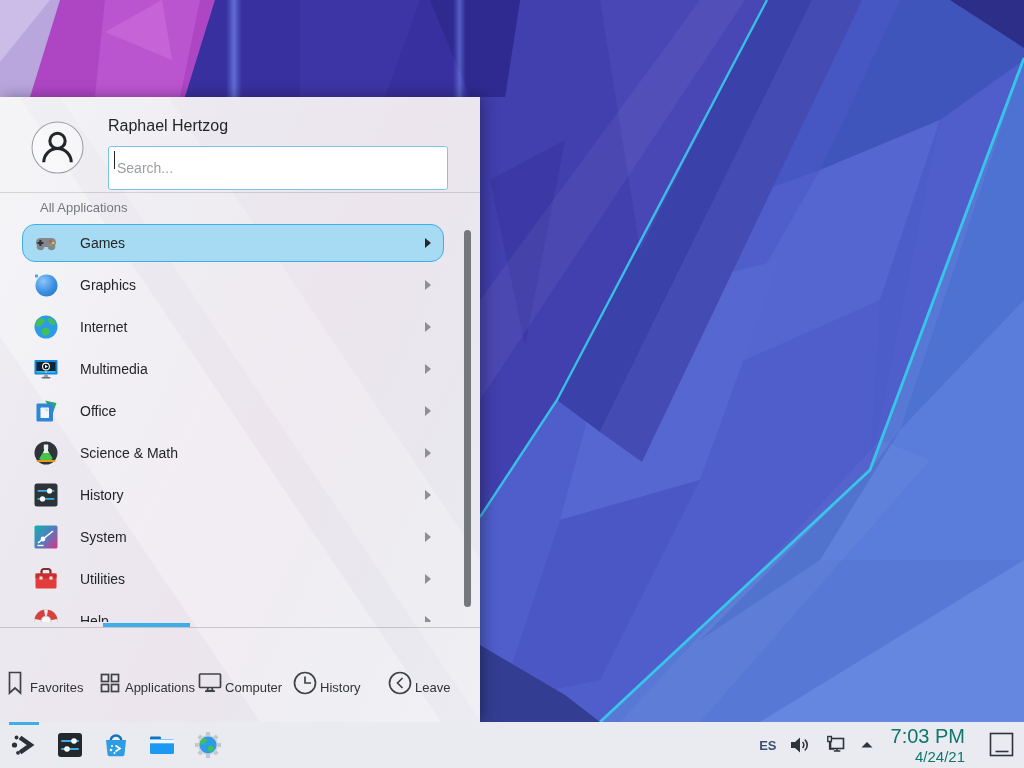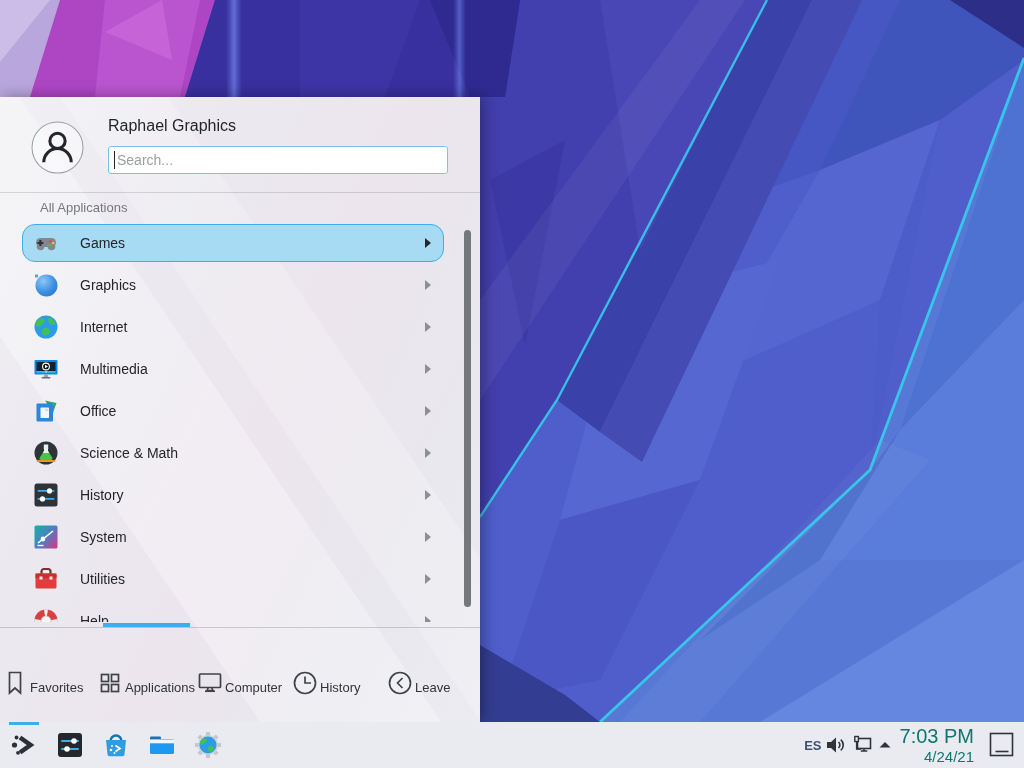--- a/index.html
+++ b/index.html
@@ -17,21 +17,21 @@
     overflow:hidden;
   }
   .menu-streak { position:absolute; width:150px; height:900px; background:rgba(255,255,255,0.30);
     transform:rotate(-34deg); top:-100px; pointer-events:none; }
   .menu-streak.s1 { left:90px; }
   .menu-streak.s2 { left:305px; width:90px; background:rgba(255,255,255,0.22); }
 
   .menu-header { position:absolute; left:0; top:0; width:100%; height:96px; border-bottom:1px solid rgba(0,0,0,0.13); }
   .avatar { position:absolute; left:31px; top:24px; width:53px; height:53px; cursor:pointer; }
   .user-name { position:absolute; left:108px; top:20px; font-size:16px; color:#232629; }
-  .search-box { position:absolute; left:108px; top:49px; width:340px; height:28px;
+  .search-box { position:absolute; left:108px; top:49px; width:340px; height:44px;
     background:#ffffff; border:1px solid #7cc3ea; border-radius:3px;
     font-size:14px; color:#ec4899; padding:0 8px; outline:none; }
   .search-box::placeholder { color:#9b9ea1; }
   .text-cursor { position:absolute; left:114px; top:54px; width:1px; height:18px; background:#232629; }
 
   .section-label { position:absolute; left:20px; top:103px; font-size:13px; color:#75797d;margin-left:20px; }
 
   .cat-list { position:absolute; left:0; top:127px; width:100%; height:398px; overflow:hidden; }
   .cat-item { display:flex; align-items:center; height:38px; margin:0 36px 4px 22px;
     border:1px solid transparent; border-radius:13px; cursor:pointer; }
@@ -55,21 +55,21 @@
   .tab-label { margin-top:8px; font-size:13px; color:#313438; }
 
   
   .taskbar { position:absolute; left:0; bottom:0; width:1024px; height:46px; background:#e9ebf1; z-index:6;
     display:flex; align-items:center; }
   .task-left { display:flex; align-items:center; gap:16px; padding-left:9px; }
   .task-icon { width:30px; height:30px; cursor:pointer; position:relative; }
   .task-icon svg { width:30px; height:30px; display:block; }
   .launcher-indicator { position:absolute; left:9px; top:0; width:30px; height:3px; background:#3daee9; }
 
-  .task-right { margin-left:auto; display:flex; align-items:center; gap:2px; padding-right:6px; }
+  .task-right { margin-left:auto; display:flex; align-items:center; gap:11px; padding-right:6px; }
   .kbd-layout { font-size:13px; font-weight:bold; color:#3e4e73; cursor:pointer; }
   .tray-icon { width:24px; height:24px; cursor:pointer; }
   .tray-icon svg { width:24px; height:24px; display:block; }
   .tray-caret { width:18px; height:18px; cursor:pointer; }
   .tray-caret svg { width:18px; height:18px; display:block; }
   .clock { text-align:right; color:#0f766e; cursor:pointer; line-height:1; margin:0 4px; }
   .clock .time { font-size:20px; }
   .clock .date { font-size:15px; margin-top:3px; }
   .show-desktop { width:28px; height:28px; margin-left:8px; margin-right:2px; cursor:pointer; }
   .show-desktop svg { width:28px; height:28px; display:block; }
@@ -133,21 +133,21 @@
 <div class="menu-panel">
   <div class="menu-streak s1"></div>
   <div class="menu-streak s2"></div>
 
   <div class="menu-header">
     <svg class="avatar" viewBox="0 0 52 52">
       <circle cx="26" cy="26" r="25" fill="rgba(255,255,255,0.45)" stroke="#9aa0a6" stroke-width="1"></circle>
       <circle cx="26" cy="19.5" r="7.5" fill="none" stroke="#232629" stroke-width="3"></circle>
       <path d="M12.5,40.5 a13.5,13.5 0 0 1 27,0" fill="none" stroke="#232629" stroke-width="3"></path>
     </svg>
-    <div class="user-name">Raphael Graphics</div>
+    <div class="user-name">Raphael Hertzog</div>
     <input class="search-box" type="text" placeholder="Search..." style="">
     <div class="text-cursor"></div>
   </div>
 
   <div class="section-label">All Applications</div>
 
   <div class="cat-list">
 
     <div class="cat-item selected">
       <span class="cat-icon">

